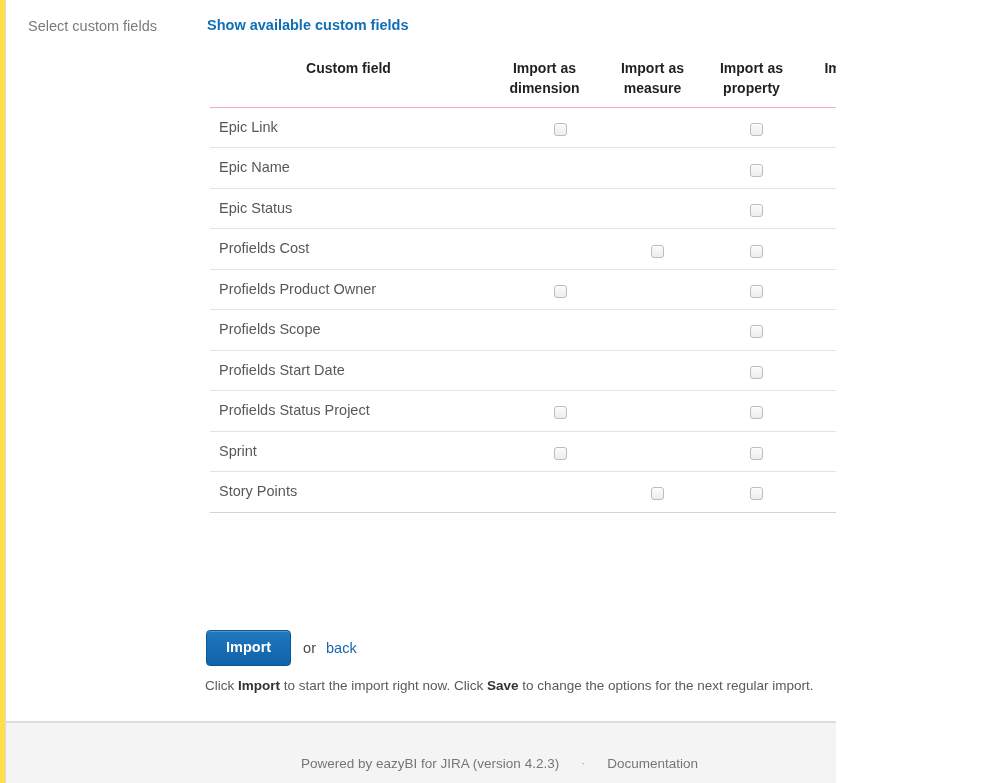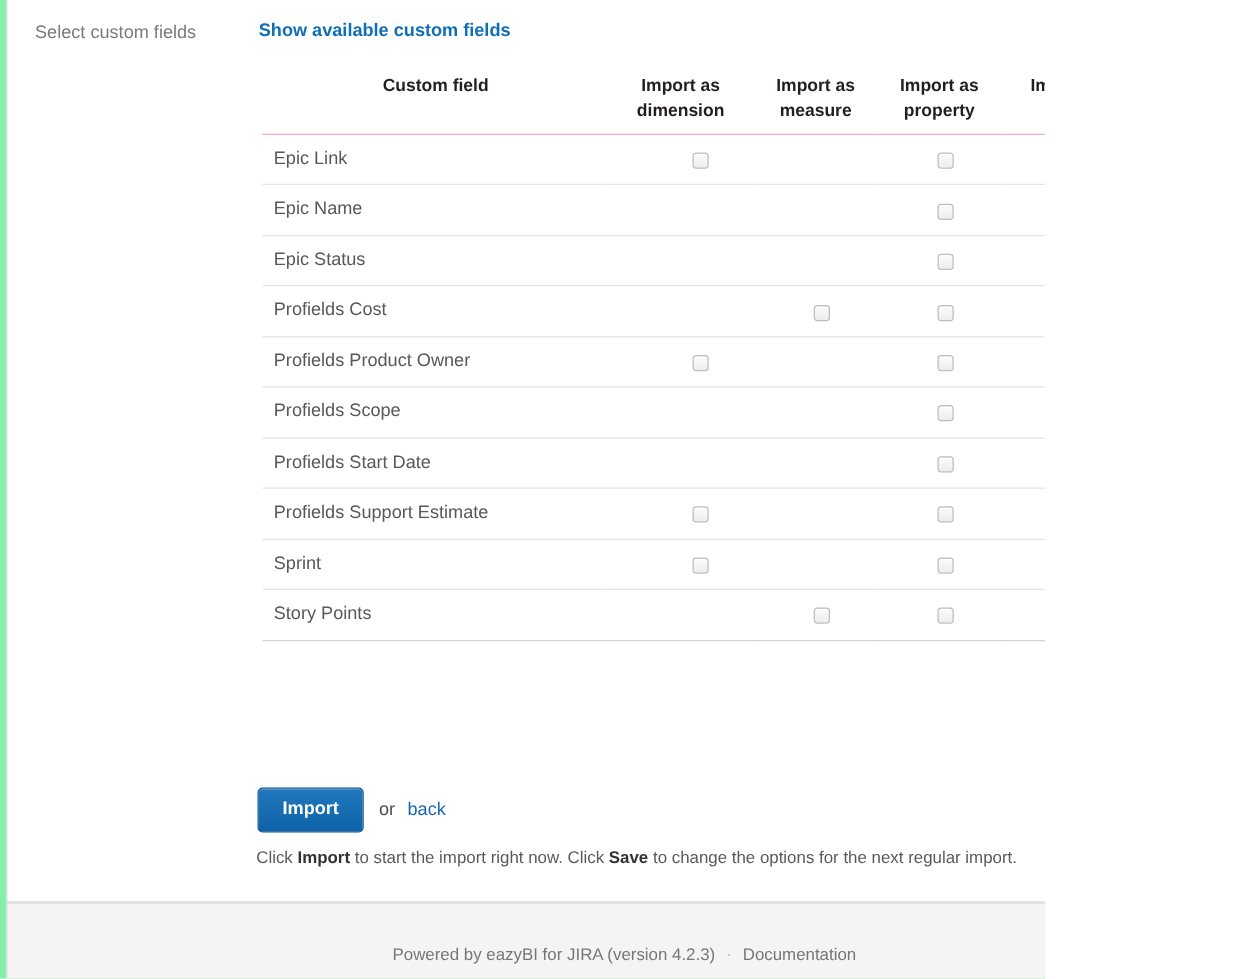--- a/index.html
+++ b/index.html
@@ -7,21 +7,21 @@
     margin: 0; padding: 0;
     width: 999px; height: 783px;
     background: #ffffff;
     font-family: "Liberation Sans", sans-serif;
     -webkit-font-smoothing: antialiased;
   }
   .page {
     position: relative;
     width: 836px;
     height: 783px;
-    background: #86efac;
+    background: #fde047;
     overflow: hidden;
   }
   
   .frame {
     position: absolute;
     left: 5px; top: 0px;
     width: 989px; height: 722px;
     border: 1px solid #dcdcdc;
     border-top: none;
     background: #ffffff;
@@ -162,21 +162,21 @@
     border-bottom: none;
     display: flex;
     align-items: center;
     justify-content: center;
   }
   .footer-inner {
     font-size: 13.5px;
     color: #767676;
     display: flex;
     align-items: center;
-    gap: 9px;
+    gap: 22px;
     transform: translateY(10px);
   }
   .footer-sep { color: #a9a9a9; font-size: 12px; }
   .footer-link {
     color: #767676;
     text-decoration: none;
     cursor: pointer;
   }
 </style>
 </head>
@@ -252,21 +252,21 @@
           <td class="cb-cell"><span class="off-chg cb-slot"></span></td>
         </tr>
         <tr>
           <td class="col-name">Profields Start Date</td>
           <td class="cb-cell"><span class="off-dim cb-slot"></span></td>
           <td class="cb-cell"><span class="off-meas cb-slot"></span></td>
           <td class="cb-cell"><span class="off-prop"><span class="cbox" role="checkbox"></span></span></td>
           <td class="cb-cell"><span class="off-chg cb-slot"></span></td>
         </tr>
         <tr>
-          <td class="col-name">Profields Support Estimate</td>
+          <td class="col-name">Profields Status Project</td>
           <td class="cb-cell"><span class="off-dim"><span class="cbox" role="checkbox"></span></span></td>
           <td class="cb-cell"><span class="off-meas cb-slot"></span></td>
           <td class="cb-cell"><span class="off-prop"><span class="cbox" role="checkbox"></span></span></td>
           <td class="cb-cell"><span class="off-chg cb-slot"></span></td>
         </tr>
         <tr>
           <td class="col-name">Sprint</td>
           <td class="cb-cell"><span class="off-dim"><span class="cbox" role="checkbox"></span></span></td>
           <td class="cb-cell"><span class="off-meas cb-slot"></span></td>
           <td class="cb-cell"><span class="off-prop"><span class="cbox" role="checkbox"></span></span></td>

